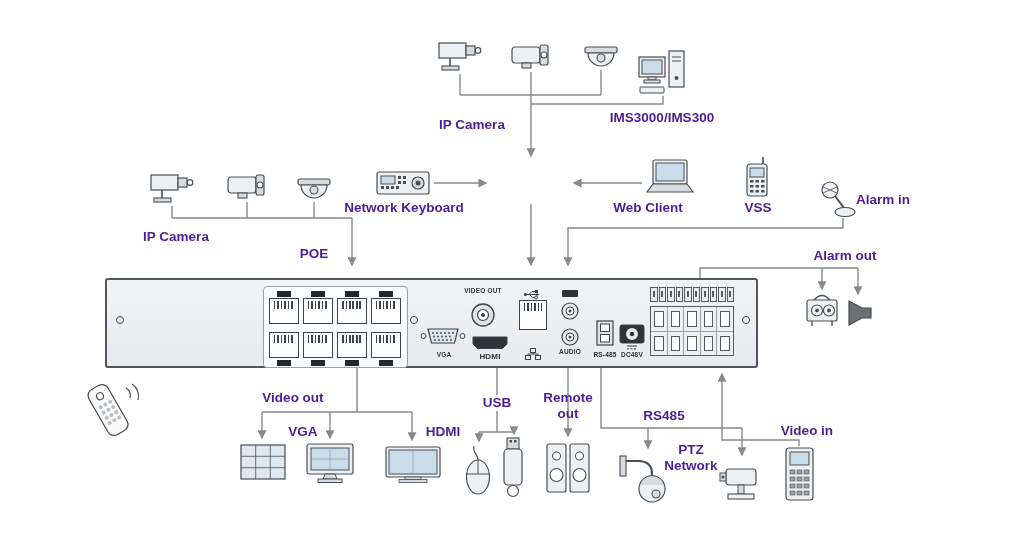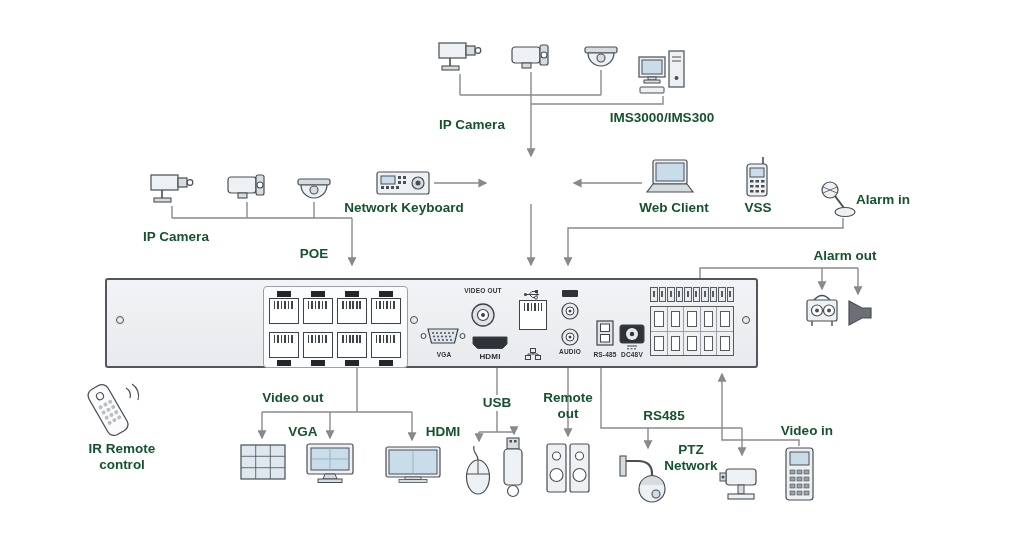--- a/index.html
+++ b/index.html
@@ -1,20 +1,20 @@
 <!DOCTYPE html>
 <html><head>
 <meta charset="utf-8">
 <style>
   * { margin:0; padding:0; box-sizing:border-box; }
   body { background:#fff; font-family:"Liberation Sans", sans-serif; }
   .canvas { position:relative; width:1010px; height:558px; background:#fff; overflow:hidden; }
   .wires { position:absolute; left:0; top:0; z-index:1; }
   .icon { position:absolute; z-index:2; line-height:0; }
-  .lbl { position:absolute; z-index:4; font-size:13.5px; font-weight:600; color:#14532d; text-align:center; line-height:1.15; }
+  .lbl { position:absolute; z-index:4; font-size:13.5px; font-weight:600; color:#4c1d95; text-align:center; line-height:1.15; }
   .lbl-bold { font-weight:700; }
   .lbl-bg { background:#fff; padding:0 2px; }
   .ellipse { position:absolute; z-index:2; border:1.4px solid #8a8a8a; border-radius:50%; background:#fff;
              display:flex; align-items:center; justify-content:center; font-size:10px; font-weight:400; color:#121212; }
   .nvr { position:absolute; left:105px; top:278px; width:653px; height:90px;
          background:linear-gradient(180deg,#f2f3f5,#e8eaed); border:2px solid #53565a; border-radius:3px; z-index:2; }
   .nvr > * { position:absolute; }
   .plabel { font-size:6.5px; font-weight:700; color:#2e3339; text-align:center; line-height:1; z-index:3; letter-spacing:.2px; }
   .plabel-hdmi { font-size:8px; }
   .ethbox { border:1px solid #9aa0a6; border-radius:4px; background:#fbfcfd; }
@@ -131,21 +131,21 @@
   </div>
   <div class="lbl" style="left:338px;top:200px;width:132px">Network Keyboard</div>
 
   <div class="icon" style="left:644px;top:158px">
     <svg width="52" height="38" viewBox="0 0 52 38">
         <rect x="9" y="2" width="34" height="24" rx="2" fill="#eef1f3" stroke="#4a4f54" stroke-width="1.2"></rect>
         <rect x="12" y="5" width="28" height="18" fill="#c9dcea" stroke="#4a4f54" stroke-width="1"></rect>
         <polygon points="3,34 49,34 43,26 9,26" fill="#d7dce0" stroke="#4a4f54" stroke-width="1.2"></polygon>
       </svg>
   </div>
-  <div class="lbl" style="left:634px;top:200px;width:80px">Web Client</div>
+  <div class="lbl" style="left:608px;top:200px;width:80px">Web Client</div>
 
   <div class="icon" style="left:744px;top:156px">
     <svg width="26" height="42" viewBox="0 0 26 42">
         <line x1="19" y1="1" x2="19" y2="8" stroke="#4a4f54" stroke-width="1.6"></line>
         <rect x="3" y="8" width="20" height="32" rx="3" fill="#eef1f3" stroke="#4a4f54" stroke-width="1.2"></rect>
         <rect x="6" y="12" width="14" height="9" fill="#c9dcea" stroke="#4a4f54" stroke-width="1"></rect>
         <g fill="#4a4f54">
           <rect x="6" y="24" width="3.5" height="2.5"></rect>
           <rect x="11.5" y="24" width="3.5" height="2.5"></rect>
           <rect x="17" y="24" width="3.5" height="2.5"></rect>
@@ -410,21 +410,20 @@
             <circle cx="34" cy="42" r="2"></circle>
             <circle cx="23" cy="48" r="2"></circle>
             <circle cx="28.5" cy="48" r="2"></circle>
             <circle cx="34" cy="48" r="2"></circle>
           </g>
         </g>
         <path d="M46 14 a9 9 0 0 1 4 10" fill="none" stroke="#4a4f54" stroke-width="1.2"></path>
         <path d="M52 10 a14 14 0 0 1 6 16" fill="none" stroke="#4a4f54" stroke-width="1.2"></path>
       </svg>
   </div>
-  <div class="lbl lbl-bold" style="left:74px;top:441px;width:96px">IR Remote control</div>
 
   <div class="lbl" style="left:254px;top:390px;width:78px">Video out</div>
   <div class="lbl" style="left:283px;top:424px;width:40px">VGA</div>
   <div class="lbl" style="left:419px;top:424px;width:48px">HDMI</div>
   <div class="icon" style="left:240px;top:444px">
     <svg width="46" height="36" viewBox="0 0 46 36">
         <rect x="1" y="1" width="44" height="34" fill="#dfe8ee" stroke="#4a4f54" stroke-width="1.2"></rect>
         <line x1="15.7" y1="1" x2="15.7" y2="35" stroke="#4a4f54" stroke-width="0.8"></line>
         <line x1="30.3" y1="1" x2="30.3" y2="35" stroke="#4a4f54" stroke-width="0.8"></line>
         <line x1="1" y1="12.3" x2="45" y2="12.3" stroke="#4a4f54" stroke-width="0.8"></line>

